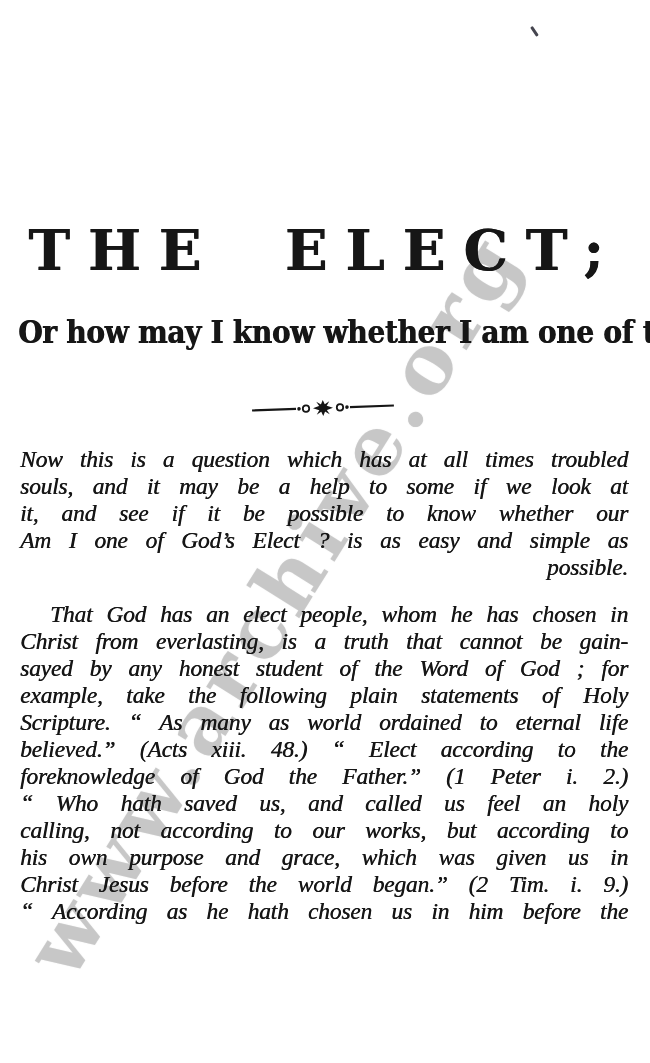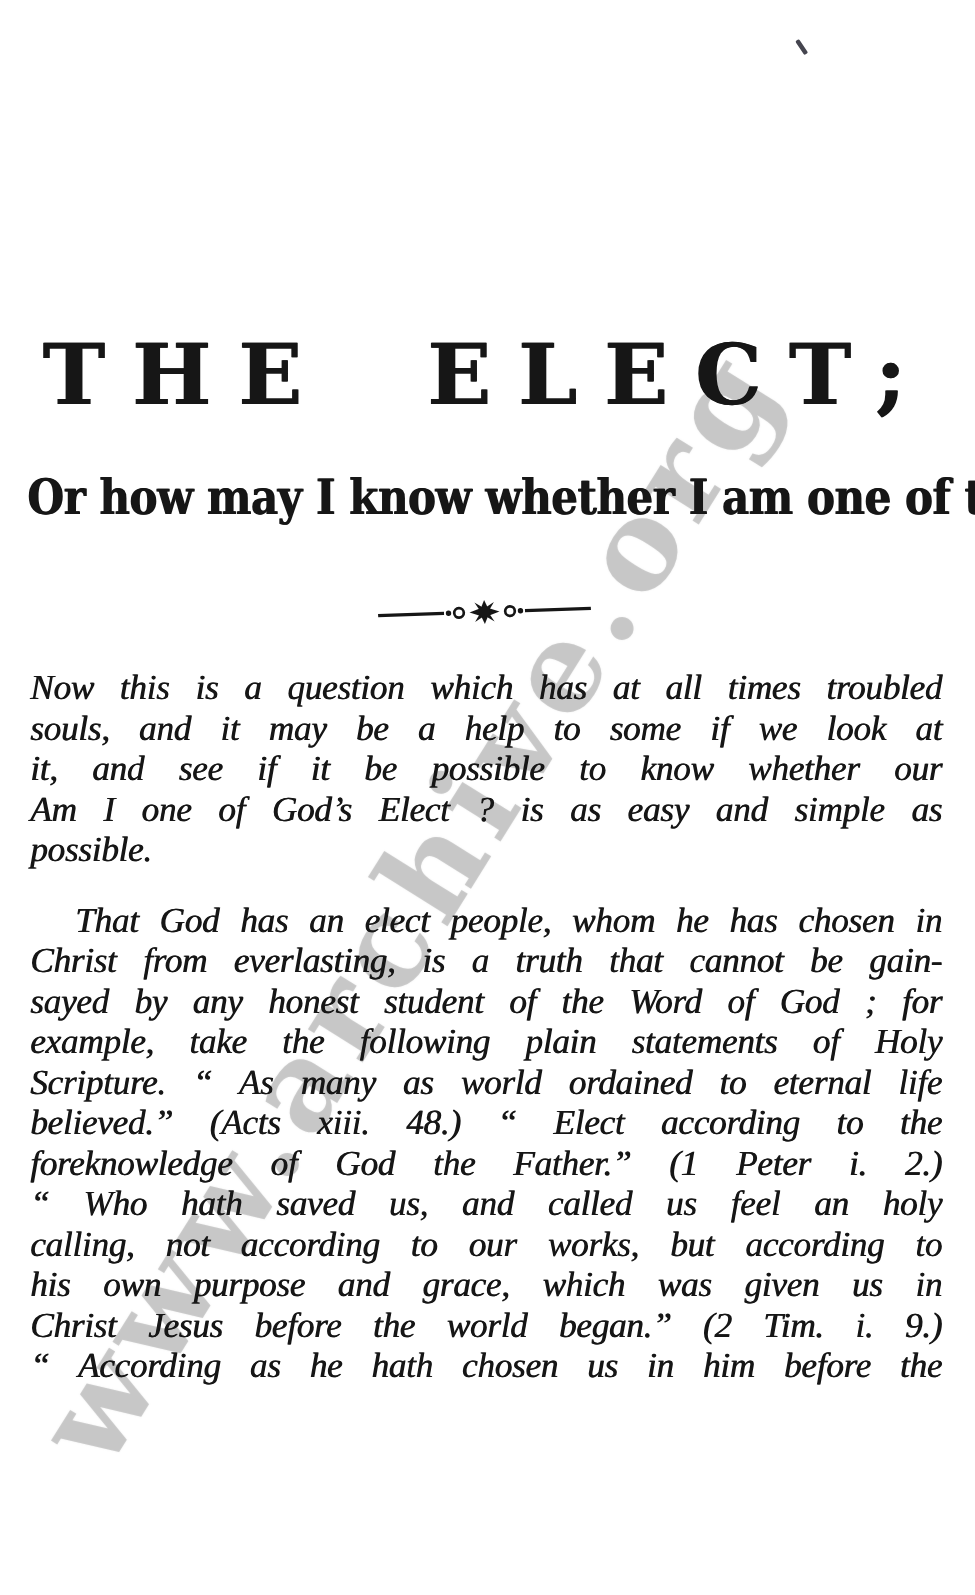--- a/index.html
+++ b/index.html
@@ -81,21 +81,21 @@
     font-size:23.5px;
     line-height:27px;
     letter-spacing:-0.2px;
     text-shadow:0.45px 0 0 currentColor;
     font-style:italic;
   }
   .j{
     text-align:justify;
     text-align-last:justify;
   }
-  .plain{text-align:left;}
+  .plain{text-align:right;}
   .indent{text-indent:30px;}
 </style>
 </head>
 <body>
 
 <div class="page">
 
   <div class="watermark">www.archive.org</div>
 
   <div class="stray"></div>

